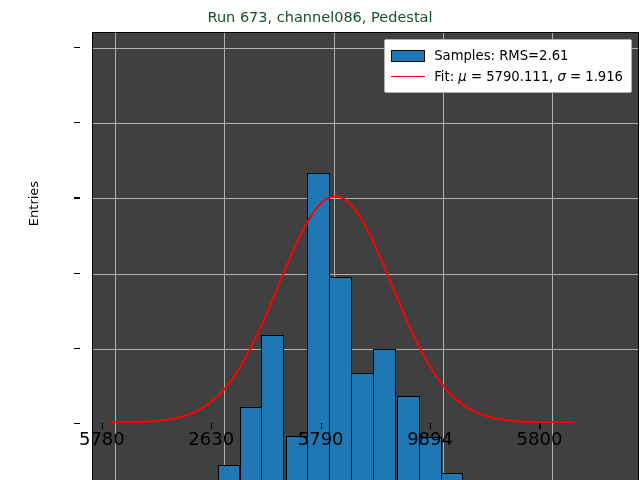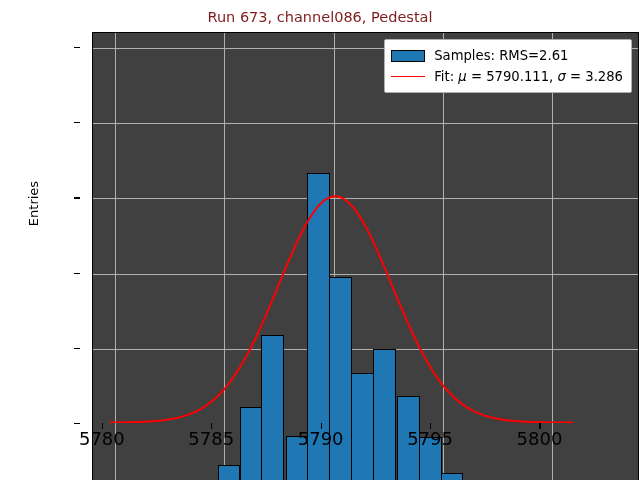--- a/index.html
+++ b/index.html
@@ -6,21 +6,21 @@
   body{
     width:640px;height:480px;
     background:#ffffff;
     font-family:"DejaVu Sans","Liberation Sans",sans-serif;
     overflow:hidden;
   }
   #figure{position:relative;width:640px;height:480px;}
 
   #chart-title{
     position:absolute;left:0;top:9px;width:640px;
-    text-align:center;font-size:14.5px;color:#7f1d1d;
+    text-align:center;font-size:14.5px;color:#14532d;
   }
 
   
   #axes{
     position:absolute;left:92px;top:32px;
     width:547px;height:474px;
     border:1.1px solid #000;
     box-sizing:border-box;
     background:#404040;
   }
@@ -123,41 +123,41 @@
       </svg>
     </div>
 
     <div id="legend">
       <div class="legend-row">
         <span class="legend-swatch-patch"></span>
         <span class="legend-text">Samples: RMS=2.61</span>
       </div>
       <div class="legend-row">
         <span class="legend-swatch-line"></span>
-        <span class="legend-text"><span>Fit: </span><span class="it">μ</span><span> = 5790.111, </span><span class="it">σ</span><span> = 3.286</span></span>
+        <span class="legend-text"><span>Fit: </span><span class="it">μ</span><span> = 5790.111, </span><span class="it">σ</span><span> = 1.916</span></span>
       </div>
     </div>
   </div>
 
   <div id="yticks">
       <div class="ytick-mark" style="top: 423px;"></div>
       <div class="ytick-mark" style="top: 347.808px;"></div>
       <div class="ytick-mark" style="top: 272.615px;"></div>
       <div class="ytick-mark" style="top: 197.423px;"></div>
       <div class="ytick-mark" style="top: 122.231px;"></div>
       <div class="ytick-mark" style="top: 47.0385px;"></div>
     </div>
   <div id="xticks">
       <div class="xtick-label" style="left: 101.88px;">5780</div>
       <div class="xtick-mark" style="left: 101.88px;"></div>
-      <div class="xtick-label" style="left: 211.28px;">5785</div>
+      <div class="xtick-label" style="left: 211.28px;">2630</div>
       <div class="xtick-mark" style="left: 211.28px;"></div>
       <div class="xtick-label" style="left: 320.68px; text-align: right;">5790</div>
       <div class="xtick-mark" style="left: 320.68px;"></div>
-      <div class="xtick-label" style="left: 430.08px;">5795</div>
+      <div class="xtick-label" style="left: 430.08px;">9894</div>
       <div class="xtick-mark" style="left: 430.08px;"></div>
       <div class="xtick-label" style="left: 539.48px; text-align: right;">5800</div>
       <div class="xtick-mark" style="left: 539.48px;"></div>
     </div>
 
   <div id="ylabel">Entries</div>
 
 </div>
 
 </body></html>

